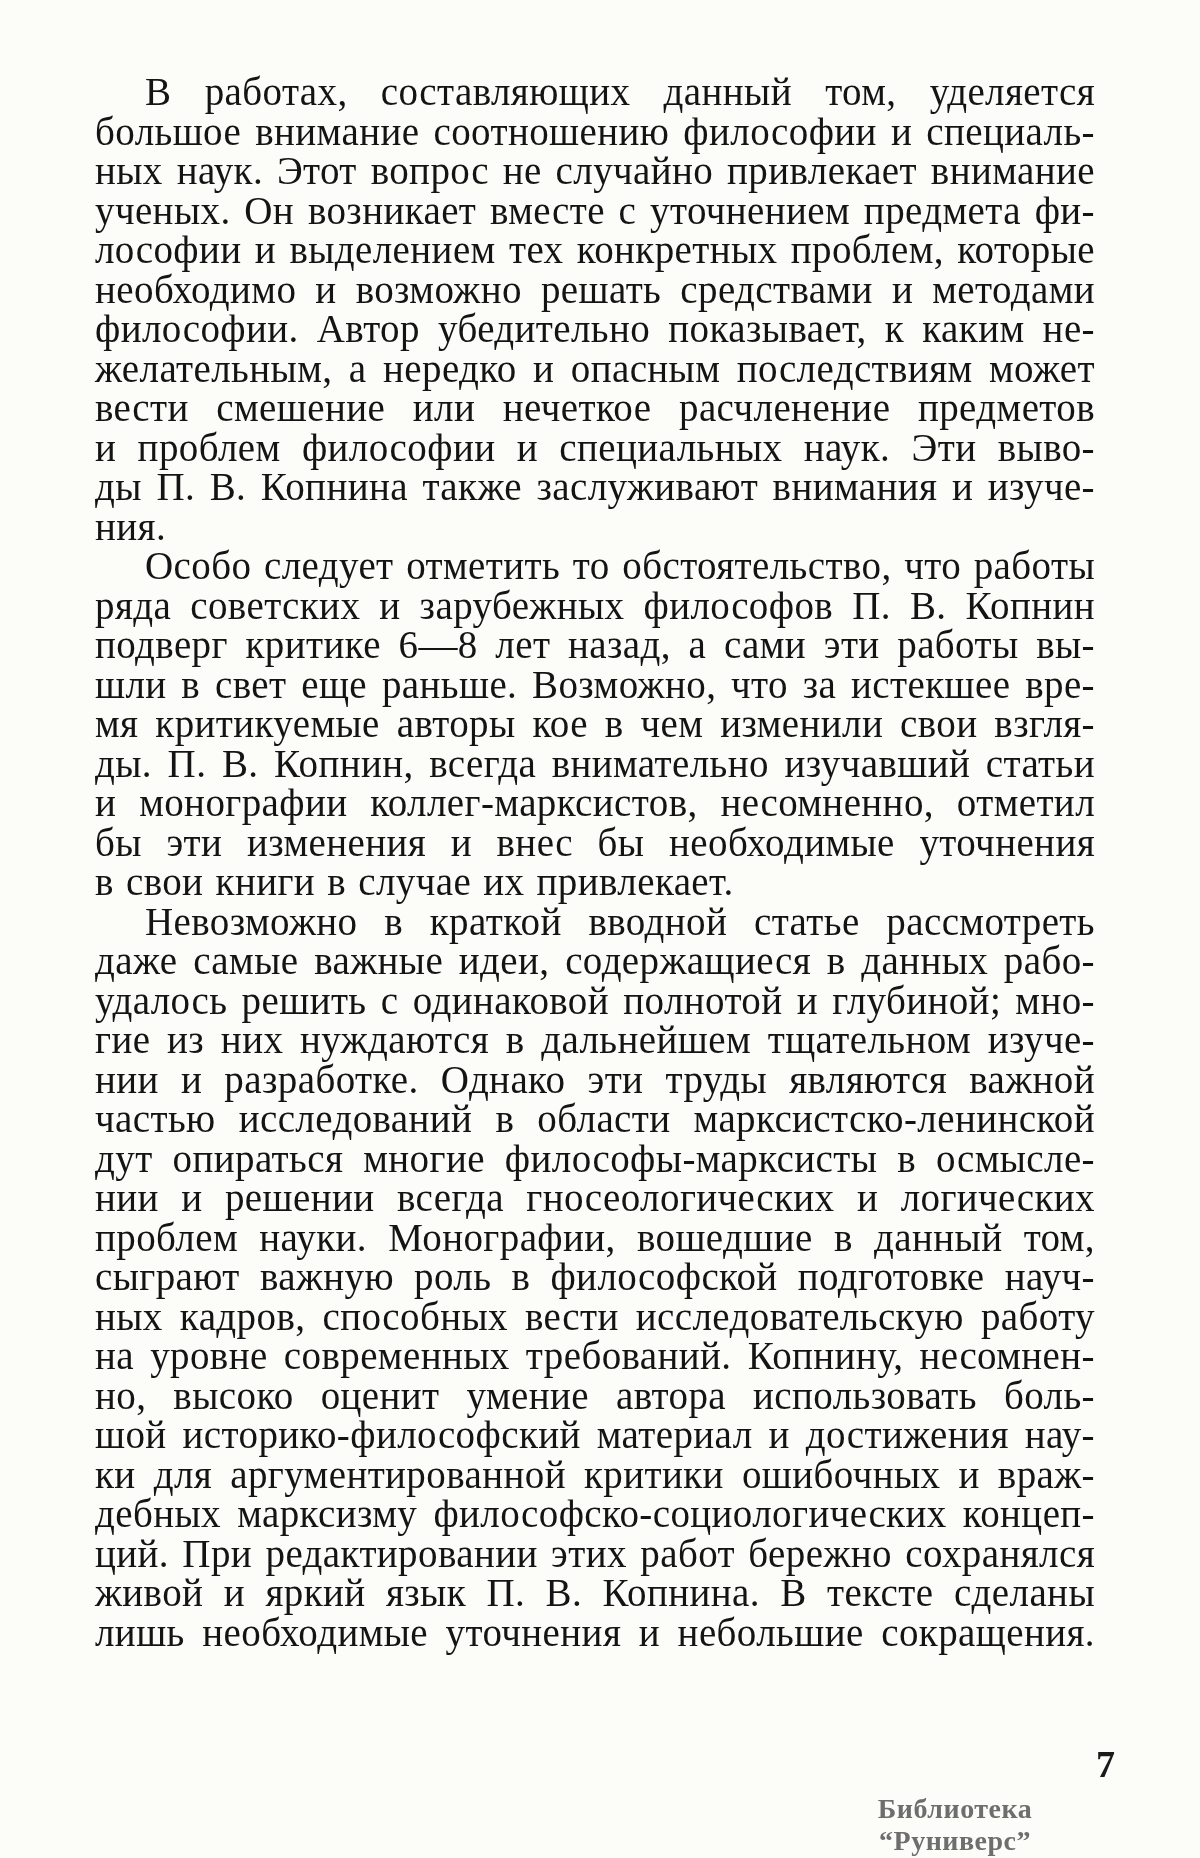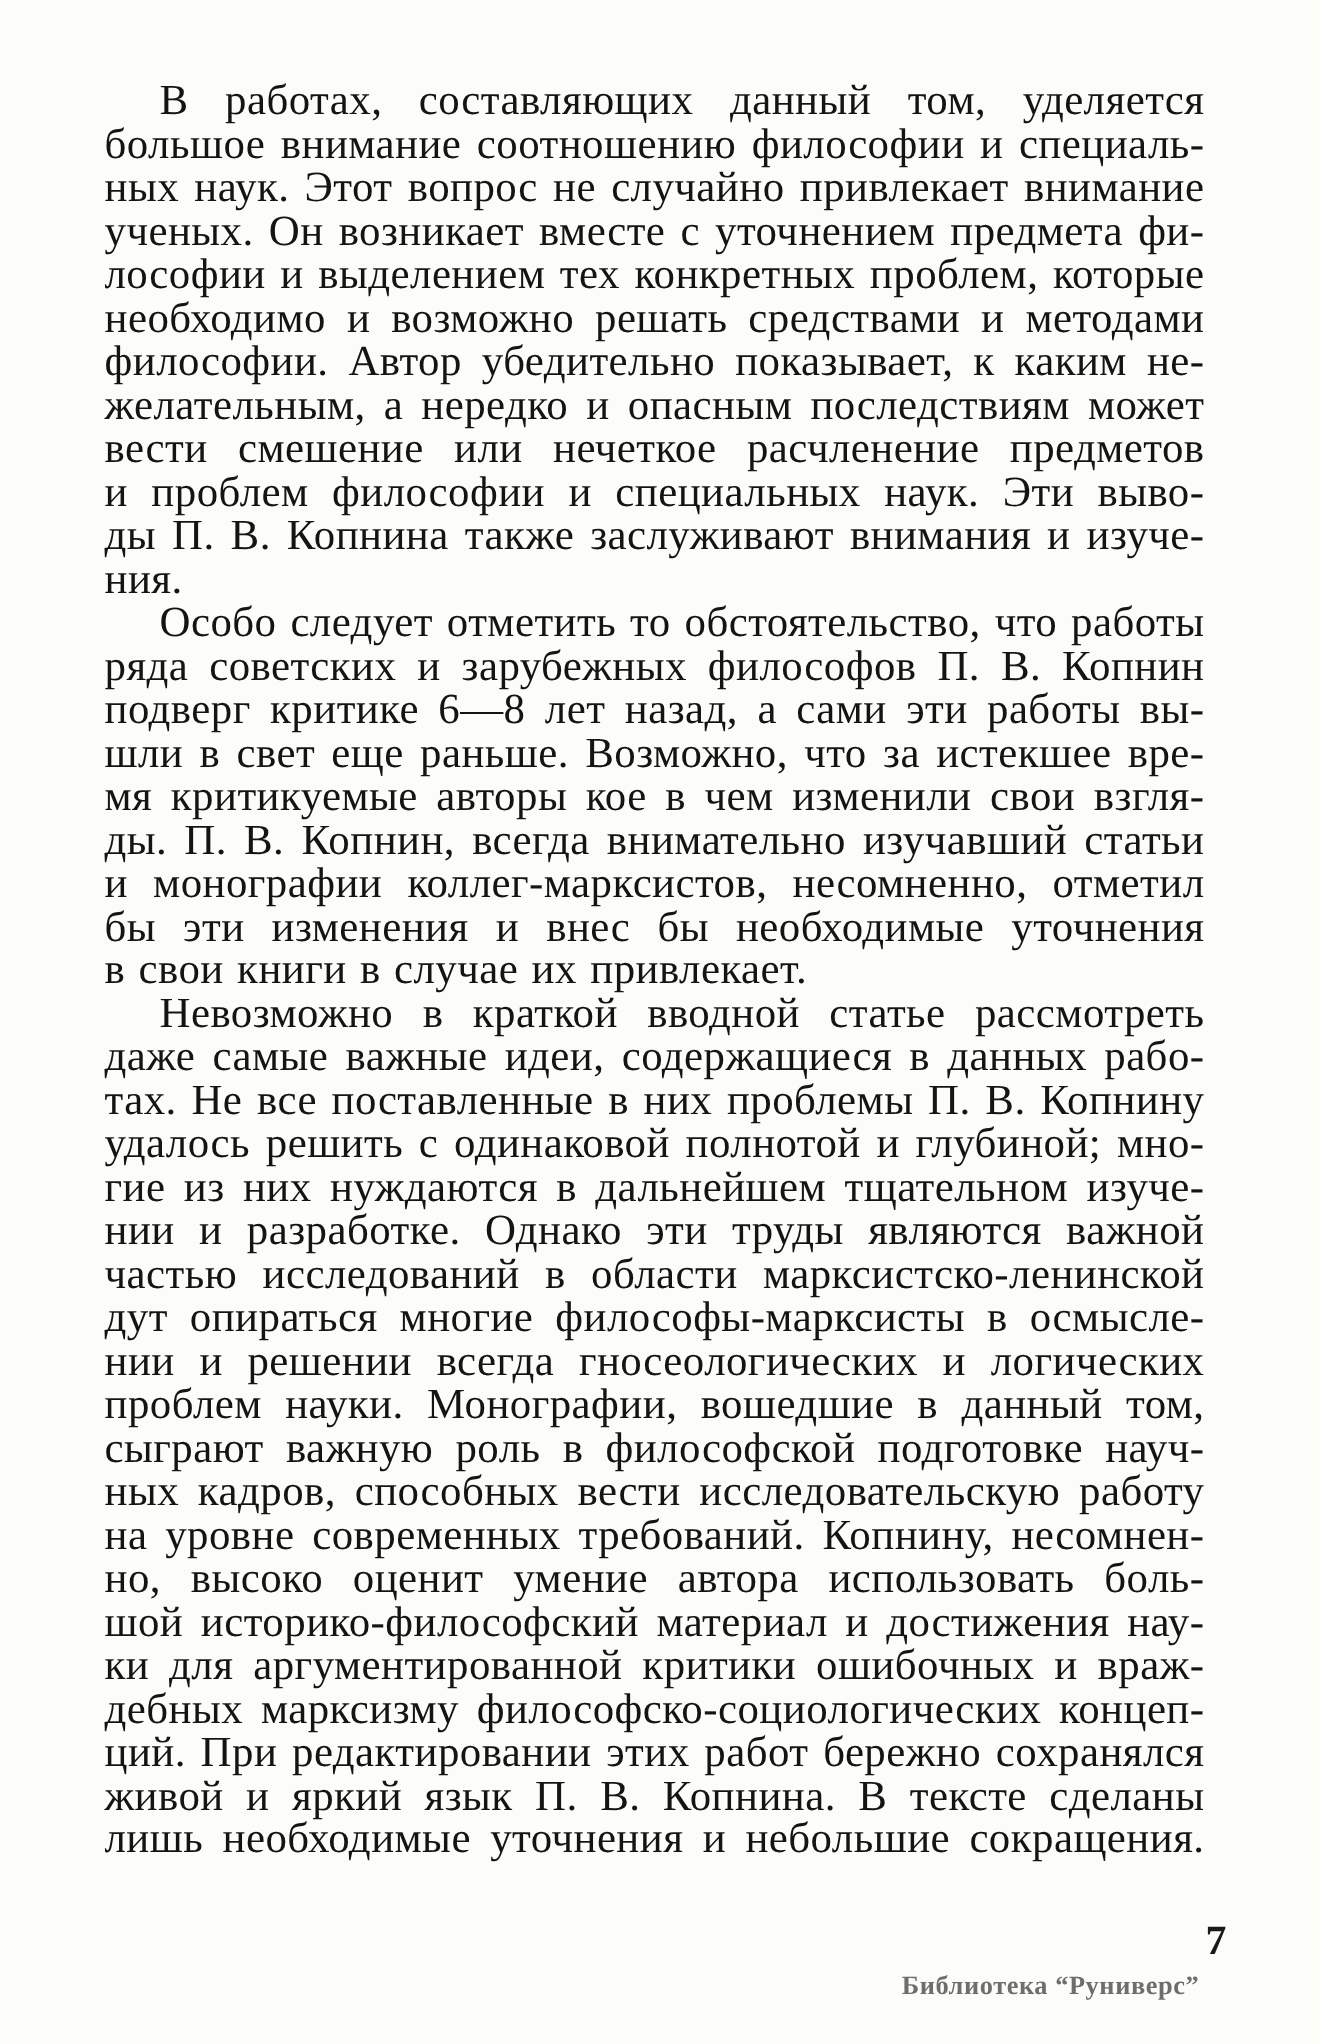--- a/index.html
+++ b/index.html
@@ -47,21 +47,21 @@
     font-size: 38px;
     font-weight: bold;
     text-align: right;
     color: #1a1a1a;
   }
   #watermark {
     position: absolute;
     top: 1793px;
     left: 800px;
     width: 310px;
-    font-size: 24px;
+    font-size: 28px;
     font-weight: bold;
     text-align: center;
     color: #6e6e6e;
     letter-spacing: 0.5px;
   }
 </style>
 </head>
 <body>
 
 <div id="page">
@@ -83,21 +83,20 @@
       <div class="line">ряда советских и зарубежных философов П. В. Копнин</div>
       <div class="line">подверг критике 6—8 лет назад, а сами эти работы вы-</div>
       <div class="line">шли в свет еще раньше. Возможно, что за истекшее вре-</div>
       <div class="line">мя критикуемые авторы кое в чем изменили свои взгля-</div>
       <div class="line">ды. П. В. Копнин, всегда внимательно изучавший статьи</div>
       <div class="line">и монографии коллег-марксистов, несомненно, отметил</div>
       <div class="line">бы эти изменения и внес бы необходимые уточнения</div>
       <div class="line loose">в свои книги в случае их привлекает.</div>
       <div class="line indent">Невозможно в краткой вводной статье рассмотреть</div>
       <div class="line">даже самые важные идеи, содержащиеся в данных рабо-</div>
-      <div class="line">тах. Не все поставленные в них проблемы П. В. Копнину</div>
       <div class="line">удалось решить с одинаковой полнотой и глубиной; мно-</div>
       <div class="line">гие из них нуждаются в дальнейшем тщательном изуче-</div>
       <div class="line">нии и разработке. Однако эти труды являются важной</div>
       <div class="line">частью исследований в области марксистско-ленинской</div>
       <div class="line">дут опираться многие философы-марксисты в осмысле-</div>
       <div class="line">нии и решении всегда гносеологических и логических</div>
       <div class="line">проблем науки. Монографии, вошедшие в данный том,</div>
       <div class="line">сыграют важную роль в философской подготовке науч-</div>
       <div class="line">ных кадров, способных вести исследовательскую работу</div>
       <div class="line">на уровне современных требований. Копнину, несомнен-</div>

